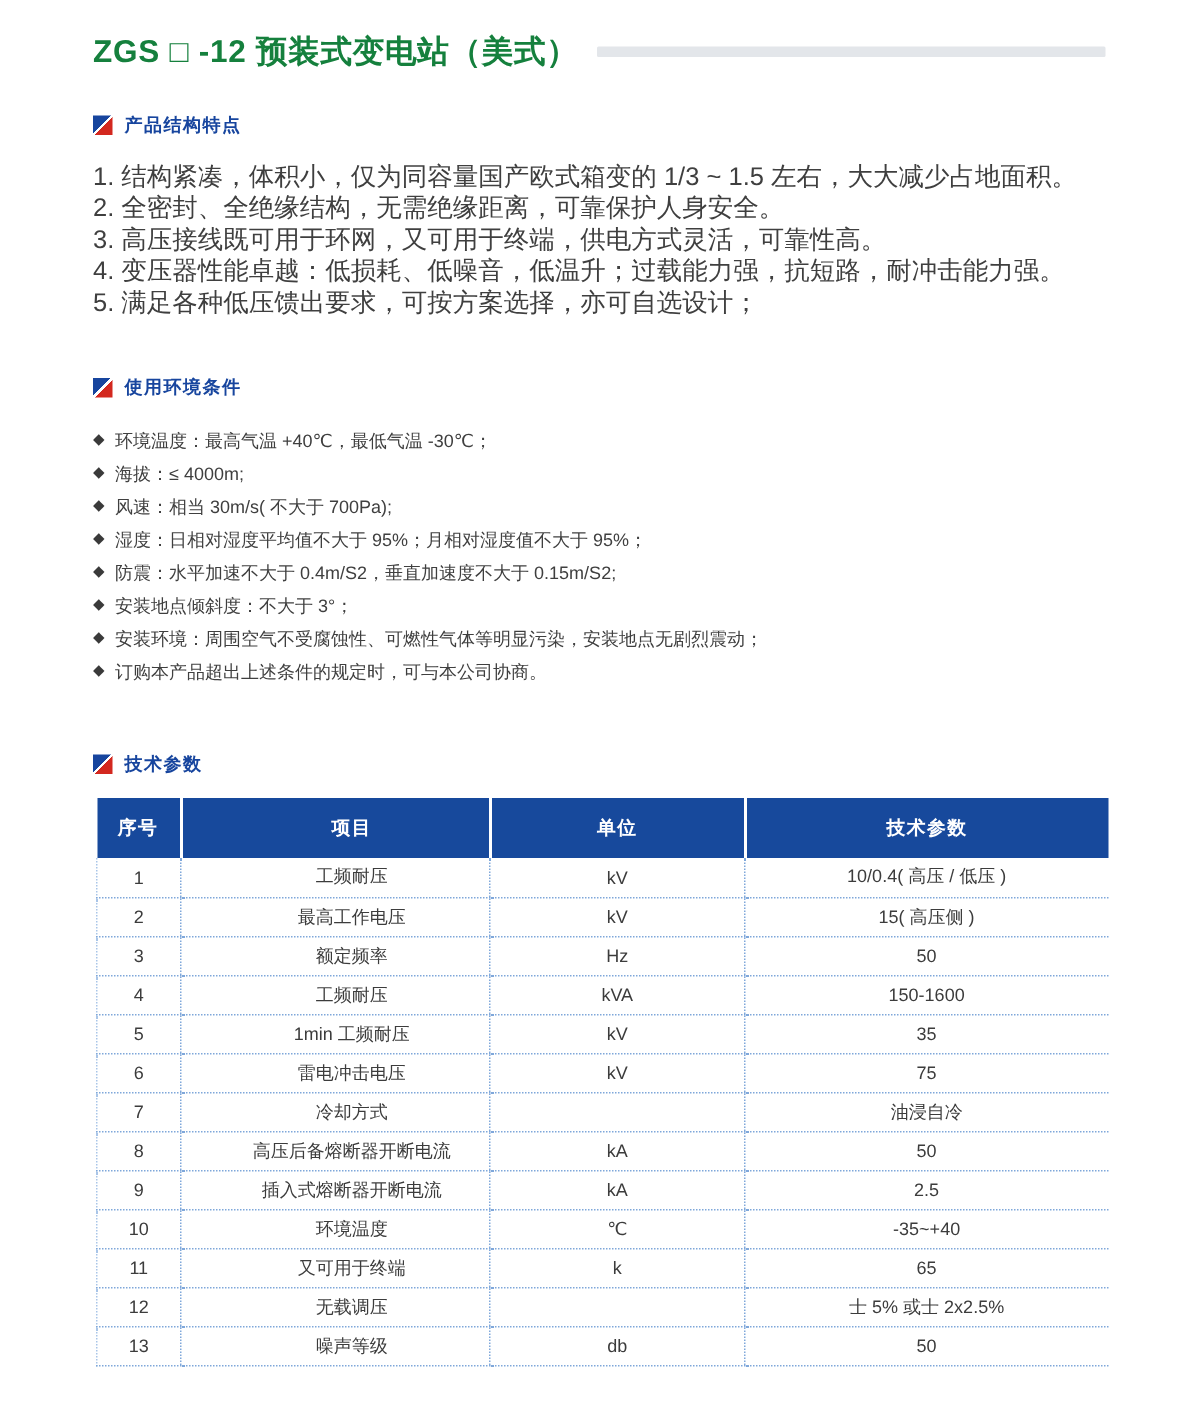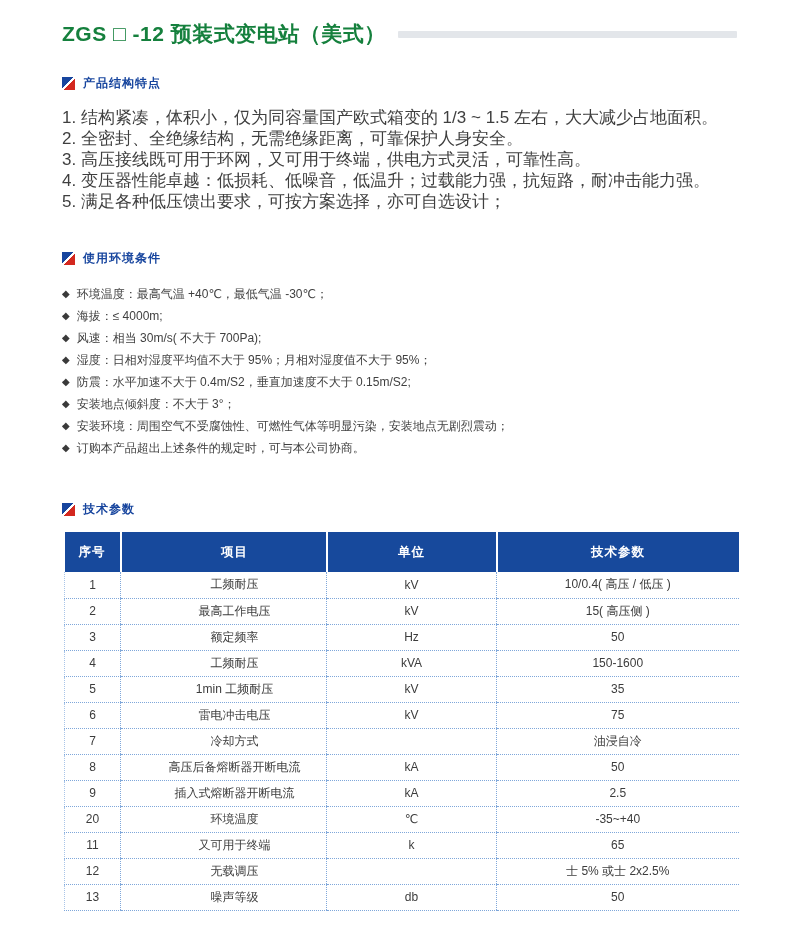--- a/index.html
+++ b/index.html
@@ -213,21 +213,21 @@
           </tr>
 
           <tr>
             <td class="c-no">9</td>
             <td class="c-item">插入式熔断器开断电流</td>
             <td class="c-unit">kA</td>
             <td class="c-value">2.5</td>
           </tr>
 
           <tr>
-            <td class="c-no">20</td>
+            <td class="c-no">10</td>
             <td class="c-item">环境温度</td>
             <td class="c-unit">℃</td>
             <td class="c-value">-35~+40</td>
           </tr>
 
           <tr>
             <td class="c-no">11</td>
             <td class="c-item">又可用于终端</td>
             <td class="c-unit">k</td>
             <td class="c-value">65</td>

